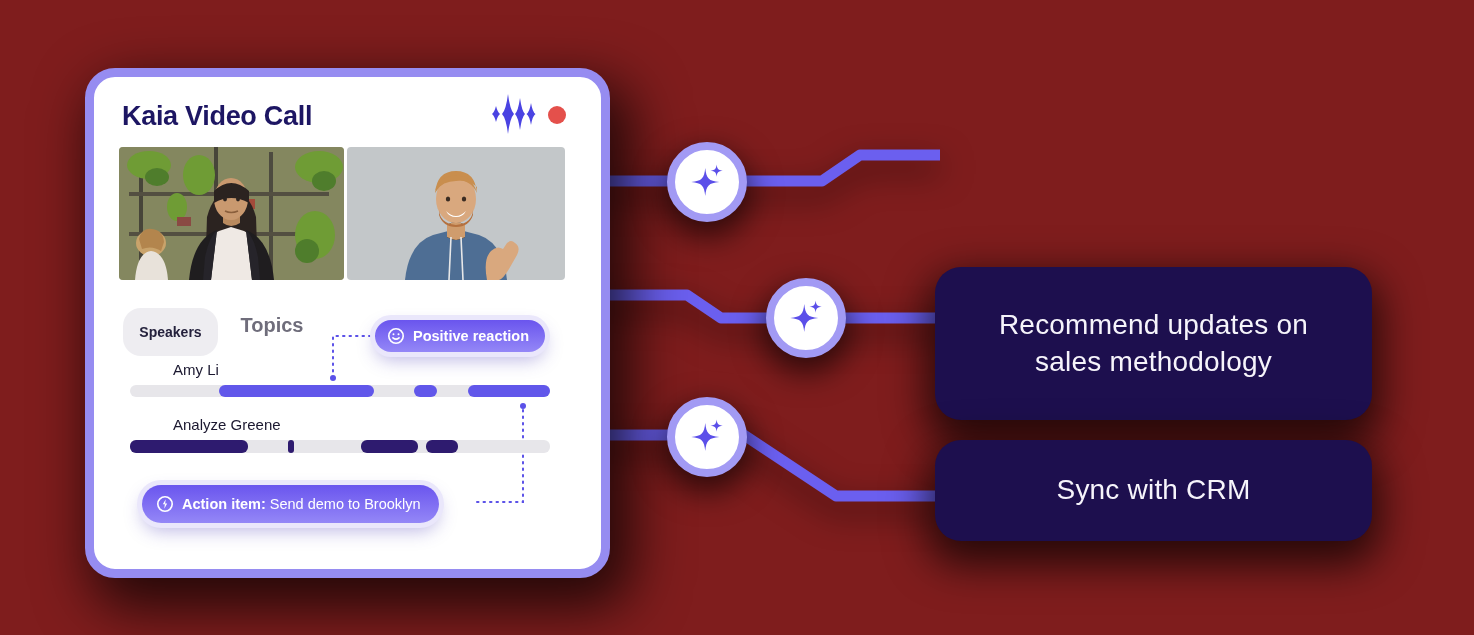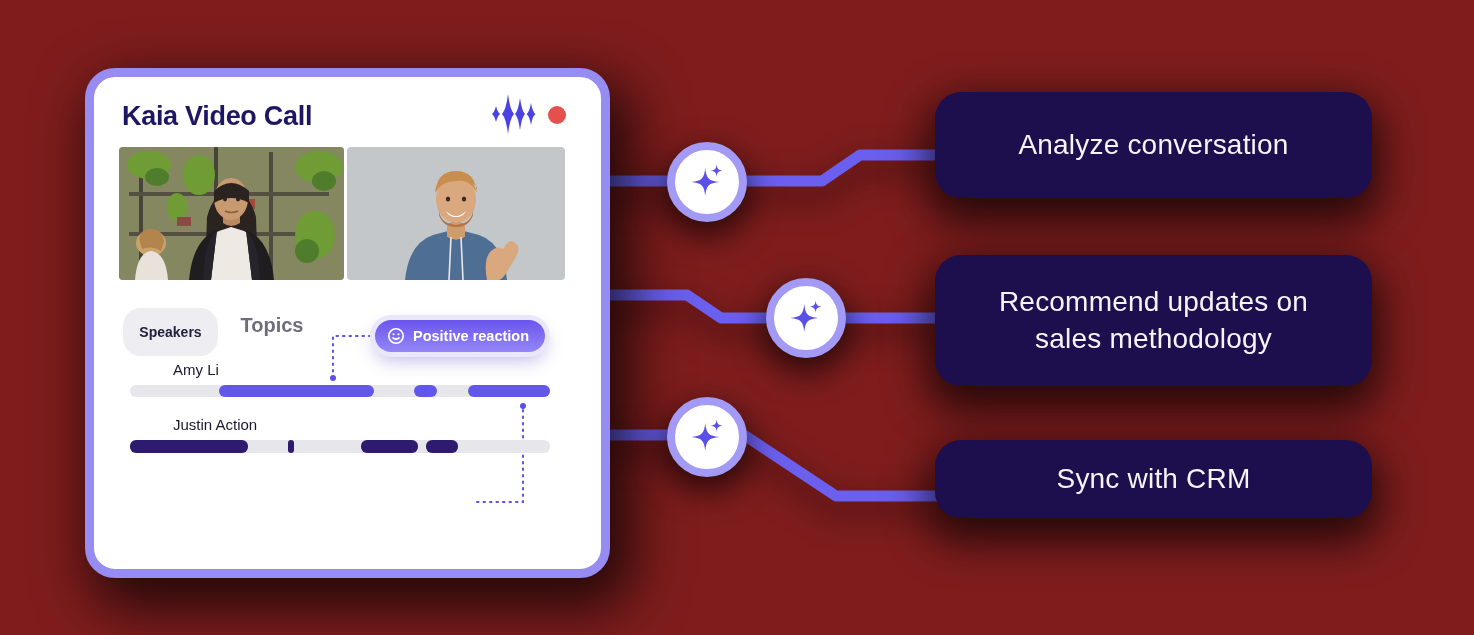--- a/index.html
+++ b/index.html
@@ -101,22 +101,22 @@
     box-sizing:border-box;
     background:#1D0F4E;border-radius:26px;
     display:flex;align-items:center;justify-content:center;
     text-align:center;
     color:#F6F4FB;font-size:28px;font-weight:500;letter-spacing:0.2px;
     line-height:1.32;
     box-shadow:0 16px 42px 8px rgba(0,0,0,0.7);
     padding:0 30px;
   }
   .out-1{top:92px;height:106px;}
-  .out-2{top:255px;height:131px;}
-  .out-3{top:440px;height:78px;text-align:right;}
+  .out-2{top:267px;height:153px;}
+  .out-3{top:440px;height:101px;text-align:right;}
 </style>
 </head>
 <body>
 
 <div class="canvas">
 
   <svg class="connectors" viewBox="0 0 1474 635">
     <g fill="none" stroke="#6B5FEF" stroke-width="11" stroke-linejoin="round">
       <path d="M601 181 H822 L860 155 H940"></path>
       <path d="M601 295 H687 L721 318 H940"></path>
@@ -234,28 +234,37 @@
       <span class="txt">Positive reaction</span>
     </div>
 
     <div class="speaker-name" style="top:284px;">Amy Li</div>
     <div class="timeline" style="top:308px;">
         <div class="seg" style="left: 21.2%; width: 36.8%; background: rgb(97, 87, 234);"></div>
         <div class="seg" style="left: 67.5%; width: 5.5%; background: rgb(97, 87, 234);"></div>
         <div class="seg" style="left: 80.5%; width: 19.5%; background: rgb(97, 87, 234);"></div>
       </div>
 
-    <div class="speaker-name" style="top:339px;">Justin Action</div>
+    <div class="speaker-name" style="top:339px;">Analyze Greene</div>
     <div class="timeline" style="top:363px;height:13px;">
         <div class="seg" style="left: 0%; width: 28%; background: rgb(46, 27, 111);"></div>
         <div class="seg" style="left: 37.5%; width: 1.5%; background: rgb(46, 27, 111);"></div>
         <div class="seg" style="left: 55%; width: 13.5%; background: rgb(46, 27, 111);"></div>
         <div class="seg" style="left: 70.5%; width: 7.5%; background: rgb(46, 27, 111);"></div>
       </div>
 
+    <div class="pill-badge badge-action">
+      <svg class="pill-icon" viewBox="0 0 20 20">
+        <circle cx="10" cy="10" r="8" fill="none" stroke="#ffffff" stroke-width="1.8"></circle>
+        <path d="M10.8 4.8 L7.6 10.4 L9.8 10.4 L9.2 15.2 L12.4 9.4 L10.2 9.4 Z" fill="#ffffff"></path>
+      </svg>
+      <span class="txt">
+        <span>Action item:</span>&nbsp;<span class="reg">Send demo to Brooklyn</span>
+      </span>
+    </div>
   </div>
 
   <div class="node" style="left:667px;top:142px;">
     <svg viewBox="0 0 24 24">
       <path fill="#5B4FE9" d="M11 4 C11.6 10 13 11.4 19 12 C13 12.6 11.6 14 11 20 C10.4 14 9 12.6 3 12 C9 11.4 10.4 10 11 4 Z"></path>
       <path fill="#5B4FE9" d="M17.5 2 C17.8 4.6 18.4 5.2 21 5.5 C18.4 5.8 17.8 6.4 17.5 9 C17.2 6.4 16.6 5.8 14 5.5 C16.6 5.2 17.2 4.6 17.5 2 Z"></path>
     </svg>
   </div>
   <div class="node" style="left:766px;top:278px;">
     <svg viewBox="0 0 24 24">
@@ -263,23 +272,20 @@
       <path fill="#5B4FE9" d="M17.5 2 C17.8 4.6 18.4 5.2 21 5.5 C18.4 5.8 17.8 6.4 17.5 9 C17.2 6.4 16.6 5.8 14 5.5 C16.6 5.2 17.2 4.6 17.5 2 Z"></path>
     </svg>
   </div>
   <div class="node" style="left:667px;top:397px;">
     <svg viewBox="0 0 24 24">
       <path fill="#5B4FE9" d="M11 4 C11.6 10 13 11.4 19 12 C13 12.6 11.6 14 11 20 C10.4 14 9 12.6 3 12 C9 11.4 10.4 10 11 4 Z"></path>
       <path fill="#5B4FE9" d="M17.5 2 C17.8 4.6 18.4 5.2 21 5.5 C18.4 5.8 17.8 6.4 17.5 9 C17.2 6.4 16.6 5.8 14 5.5 C16.6 5.2 17.2 4.6 17.5 2 Z"></path>
     </svg>
   </div>
 
-  <div class="out-badge out-1">
-    <span>Analyze conversation</span>
-  </div>
   <div class="out-badge out-2">
     <span>Recommend updates on sales methodology</span>
   </div>
   <div class="out-badge out-3">
     <span>Sync with CRM</span>
   </div>
 
 </div>
 
 </body></html>

